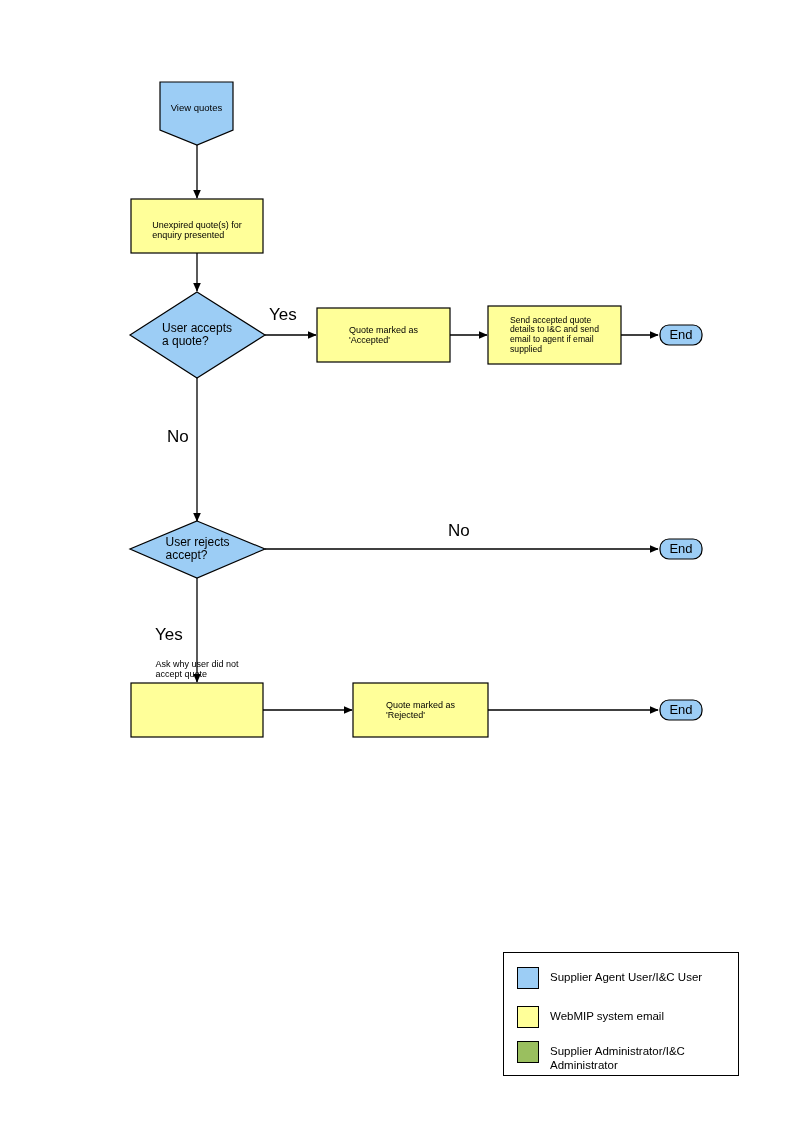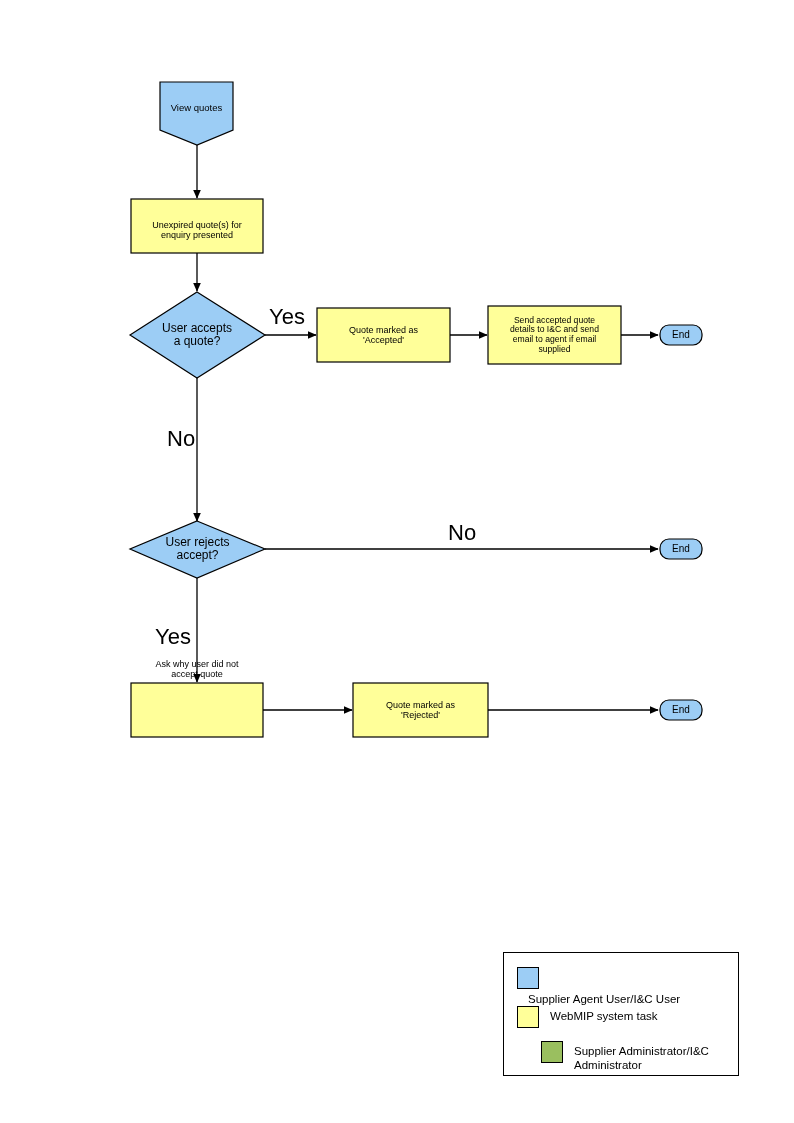--- a/index.html
+++ b/index.html
@@ -18,42 +18,41 @@
     position: absolute;
     left: 0; top: 0;
     width: 794px;
     height: 1123px;
   }
   .node-label {
     position: absolute;
     display: flex;
     align-items: center;
     justify-content: center;
-    text-align: center;
     color: #000000;
     line-height: 1.12;
     pointer-events: none;
     white-space: pre-line;
   }
   .lbl-start {
     font-size: 9.5px;
   }
   .lbl-process {
     font-size: 9px;
   }
   .lbl-decision {
     font-size: 12px;
   }
   .lbl-end {
-    font-size: 10px;
+    font-size: 13px;
   }
   .edge-label {
     position: absolute;
     color: #000000;
-    font-size: 22px;
+    font-size: 17px;
     line-height: 1;
     white-space: nowrap;
   }
   .legend-box {
     position: absolute;
     left: 503px;
     top: 952px;
     width: 236px;
     height: 124px;
     border: 1px solid #000000;
@@ -160,29 +159,29 @@
 <div class="edge-label" style="left:269px; top:306px;">Yes</div>
 
 <div class="edge-label" style="left:167px; top:428px;">No</div>
 
 <div class="edge-label" style="left:448px; top:522px;">No</div>
 
 <div class="edge-label" style="left:155px; top:626px;">Yes</div>
 
 <div class="legend-box">
 
-  <div class="legend-row" style="top:14px;flex-direction:column;">
+  <div class="legend-row" style="top:14px;">
     <span class="legend-swatch" style="background:#9CCDF5;"></span>
     <span class="legend-text">Supplier Agent User/I&amp;C User</span>
   </div>
 
   <div class="legend-row" style="top:53px;">
     <span class="legend-swatch" style="background:#FFFF99;"></span>
-    <span class="legend-text">WebMIP system task</span>
+    <span class="legend-text">WebMIP system email</span>
   </div>
 
-  <div class="legend-row" style="top:88px;margin-left:24px;">
+  <div class="legend-row" style="top:88px;">
     <span class="legend-swatch" style="background:#9ABF5F;"></span>
     <span class="legend-text">Supplier Administrator/I&amp;C
 Administrator</span>
   </div>
 
 </div>
 
 </body></html>

